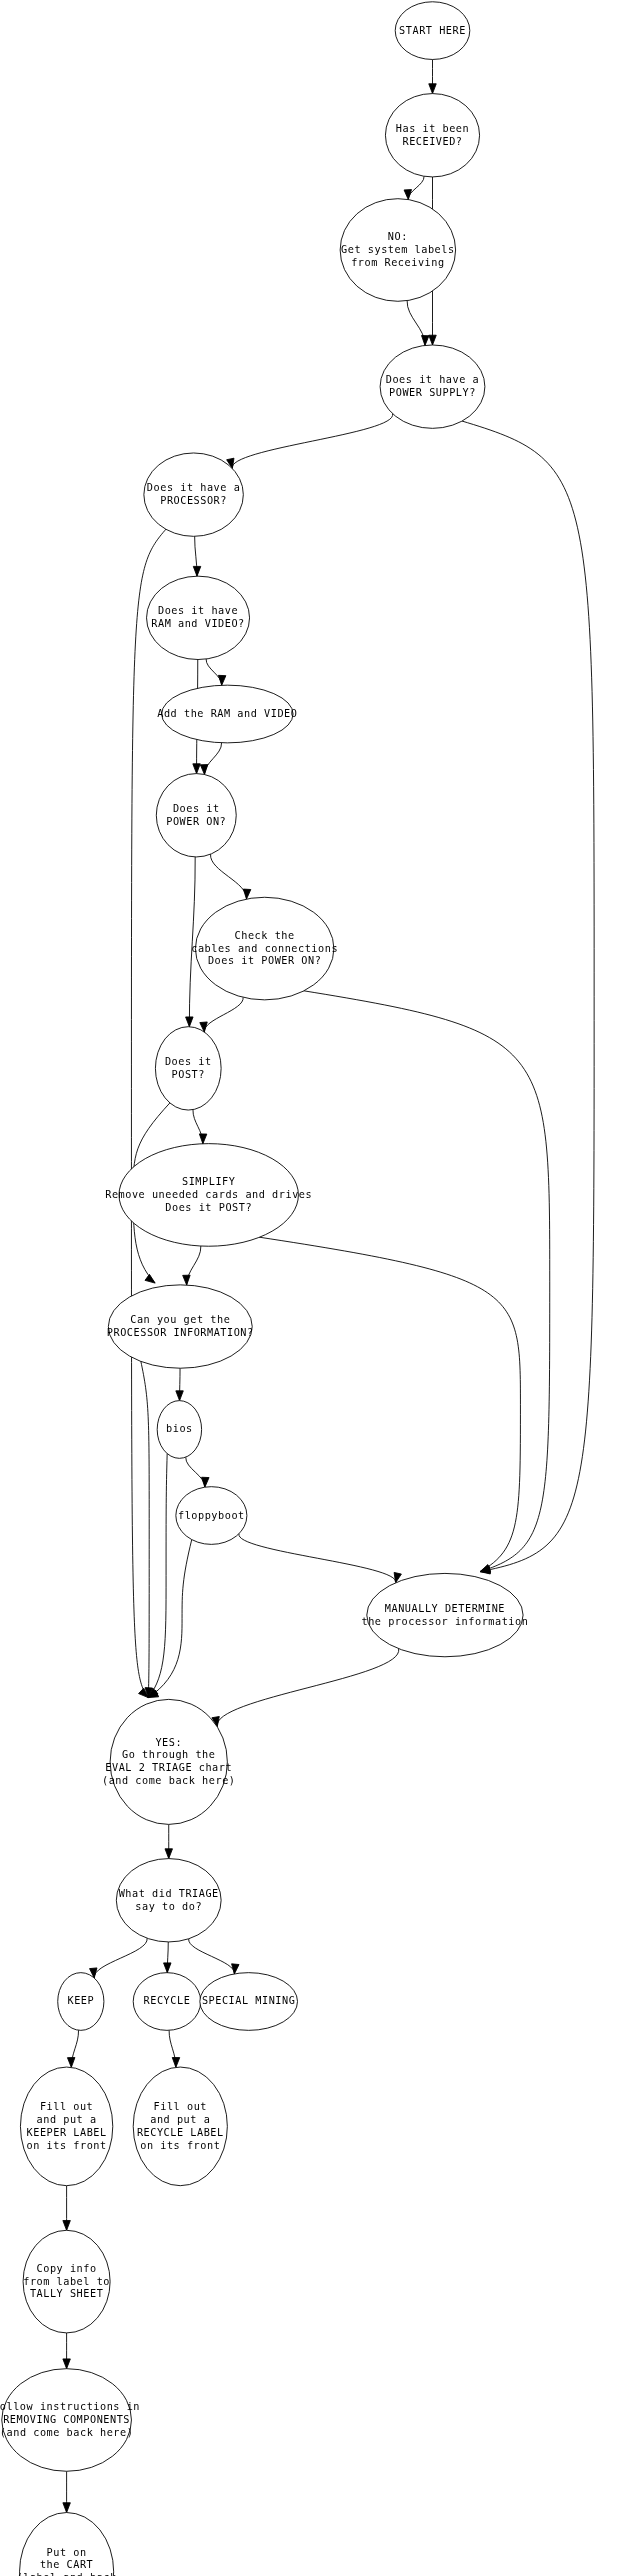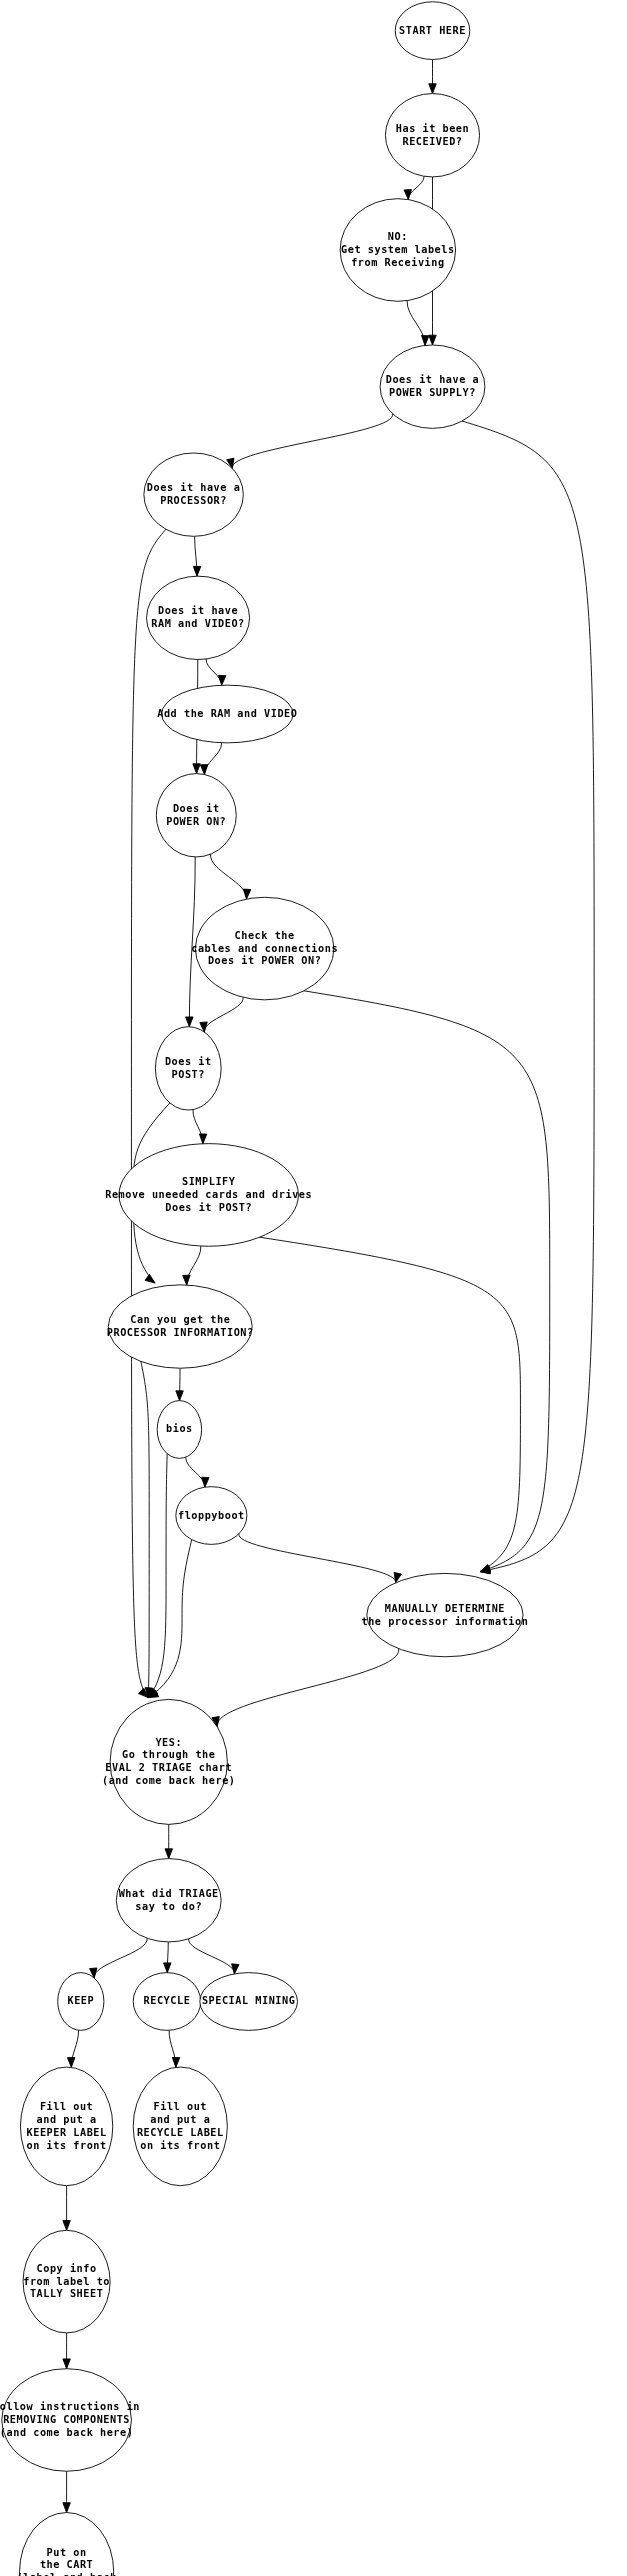--- a/index.html
+++ b/index.html
@@ -11,21 +11,20 @@
     width: 627px;
     height: 2576px;
     overflow: hidden;
     font-family: "DejaVu Sans Mono", "Liberation Mono", monospace;
   }
   #chart-root {
     position: relative;
     width: 627px;
     height: 1908px;
     background: #ffffff;
-    font-weight: bold;
   }
   svg#flow {
     display: block;
     width: 627px;
     height: 2576px;
   }
   .node-ellipse {
     fill: #ffffff;
     stroke: #000000;
     stroke-width: 1;

